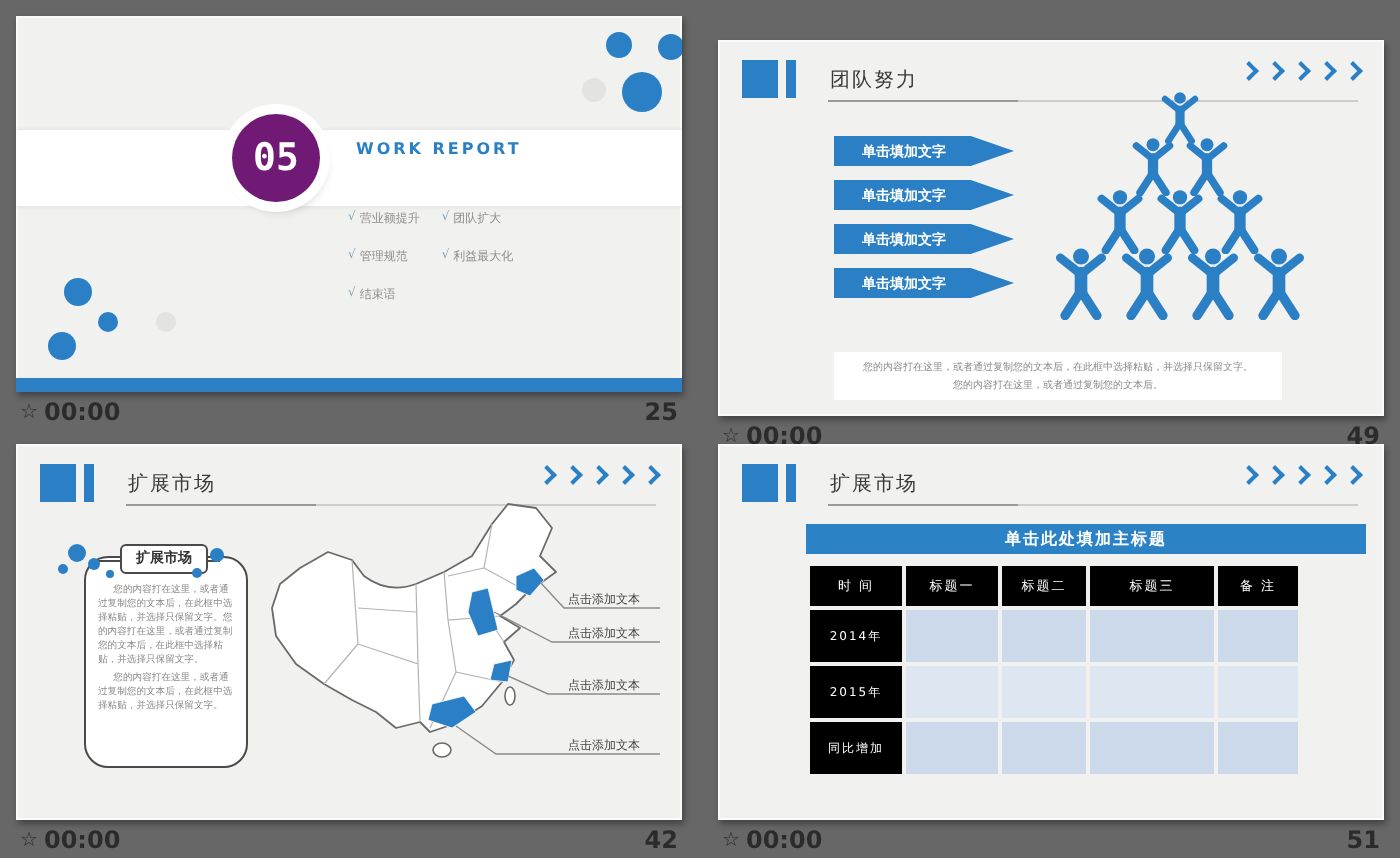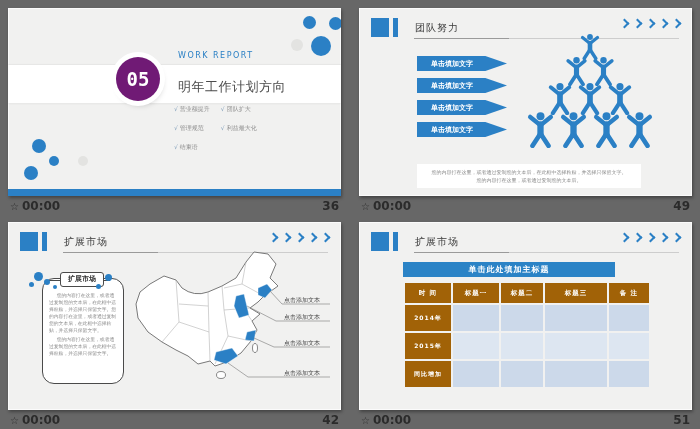--- a/index.html
+++ b/index.html
@@ -14,21 +14,21 @@
     font-weight:bold;font-size:12px;color:#2b2b2b;padding:0 2px}
   .timer{display:flex;align-items:center;gap:3px}
   .star{font-size:10px;font-weight:normal}
   
   .band{position:absolute;left:0;top:57px;width:100%;height:38px;background:#fff;
     box-shadow:0 1px 2px rgba(0,0,0,.05),0 -1px 1px rgba(0,0,0,.04)}
   .badge{position:absolute;left:108px;top:49px;width:44px;height:44px;border-radius:50%;
     background:#701a75;color:#fff;display:flex;align-items:center;justify-content:center;
     font:bold 19px "DejaVu Sans Mono","Liberation Mono",monospace;
     box-shadow:0 0 0 5px #fff,2px 4px 6px rgba(0,0,0,.22)}
-  .eyebrow{position:absolute;left:170px;top:43px;color:#2b80c5;font-weight:normal;
+  .eyebrow{position:absolute;left:170px;top:62px;color:#2b80c5;font-weight:bold;
     font-size:8px;letter-spacing:1.5px}
   .s25-title{position:absolute;left:170px;top:70px;font-size:13px;color:#4c4c4c;letter-spacing:.5px}
   .checks{position:absolute;left:166px;top:97px;display:flex;gap:11px}
   .chk{font-size:6px;color:#8f8f8f;margin-bottom:10px;display:flex;gap:2px;white-space:nowrap}
   .tick{color:#7f9db9}
   .bottombar{position:absolute;left:0;bottom:0;width:100%;height:7px;background:#2b80c5}
   .dot{position:absolute;border-radius:50%;background:#2b80c5}
   .dot.gray{background:#e3e3e1}
   
   .hdr-square{position:absolute;left:12px;top:10px;width:18px;height:19px;background:#2b80c5}
@@ -58,26 +58,26 @@
   .bubble{position:absolute;left:34px;top:56px;width:82px;height:106px;background:#fff;
     border:1px solid #4a4a4a;border-radius:12px;box-sizing:border-box;
     padding:13px 6px 3px;overflow:hidden}
   .bubble p{margin:0 0 2px;font-size:4.8px;line-height:7px;color:#8a8a8a;text-indent:1.6em}
   .bubble-chip{position:absolute;left:52px;top:50px;background:#fff;border:1px solid #4a4a4a;
     border-radius:3px;font-size:7px;font-weight:bold;color:#333;padding:1px 7px 2px;z-index:3}
   .chip-line{position:absolute;height:1px;background:#4a4a4a;top:58px;z-index:2}
   .mapwrap{position:absolute;left:116px;top:22px;width:212px;height:162px}
   .callout-label{font-size:6px;fill:#444}
   
-  .mainbanner{position:absolute;left:44px;top:40px;width:212px;height:15px;background:#2b83c6;
+  .mainbanner{position:absolute;left:44px;top:40px;width:280px;height:15px;background:#2b83c6;
     color:#fff;font-size:8px;font-weight:bold;display:flex;align-items:center;justify-content:center;
     letter-spacing:1px}
   .tbl{position:absolute;left:44px;top:59px;width:248px;border-collapse:separate;
     border-spacing:2px;table-layout:fixed}
-  .tbl th{background:#a16207;color:#fff;font-size:6.5px;font-weight:bold;letter-spacing:1px}
+  .tbl th{background:#000000;color:#fff;font-size:6.5px;font-weight:normal;letter-spacing:1px}
   .tbl thead th{height:18px}
   .tbl tbody th{font-size:6px}
   .tbl td{height:24px;font-size:6px}
   .tbl tr.alt td{background:#dde6f1}
   .tbl tr td{background:#ccd9ea}
 </style>
 </head>
 <body>
 
 <svg width="0" height="0" style="position:absolute">
@@ -93,21 +93,20 @@
 
   <div class="cell" style="left:8px;top:8px">
     <div class="slide">
       <div class="dot" style="left:295px;top:8px;width:13px;height:13px"></div>
       <div class="dot" style="left:321px;top:9px;width:13px;height:13px"></div>
       <div class="dot" style="left:303px;top:28px;width:20px;height:20px"></div>
       <div class="dot gray" style="left:283px;top:31px;width:12px;height:12px"></div>
       <div class="band"></div>
       <div class="badge">05</div>
       <div class="eyebrow">WORK REPORT</div>
-      <div class="s25-title">明年工作计划方向</div>
       <div class="checks">
         <div>
           <div class="chk">
               <span class="tick">√</span>
               <span>营业额提升</span>
             </div>
           <div class="chk">
               <span class="tick">√</span>
               <span>管理规范</span>
             </div>
@@ -131,25 +130,25 @@
       <div class="dot" style="left:41px;top:148px;width:10px;height:10px"></div>
       <div class="dot" style="left:16px;top:158px;width:14px;height:14px"></div>
       <div class="dot gray" style="left:70px;top:148px;width:10px;height:10px"></div>
       <div class="bottombar"></div>
     </div>
     <div class="caption">
       <span class="timer">
         <span class="star">☆</span>
         <span>00:00</span>
       </span>
-      <span>36</span>
+      <span>25</span>
     </div>
   </div>
 
-  <div class="cell" style="left:359px;top:8px">
+  <div class="cell" style="left:359px;top:20px">
     <div class="slide">
       <div class="hdr-square"></div>
       <div class="hdr-bar"></div>
       <div class="hdr-title">团队努力</div>
       <div class="hdr-line"></div>
       <div class="chevs">
         <span class="chev"></span>
           <span class="chev"></span>
           <span class="chev"></span>
           <span class="chev"></span>

